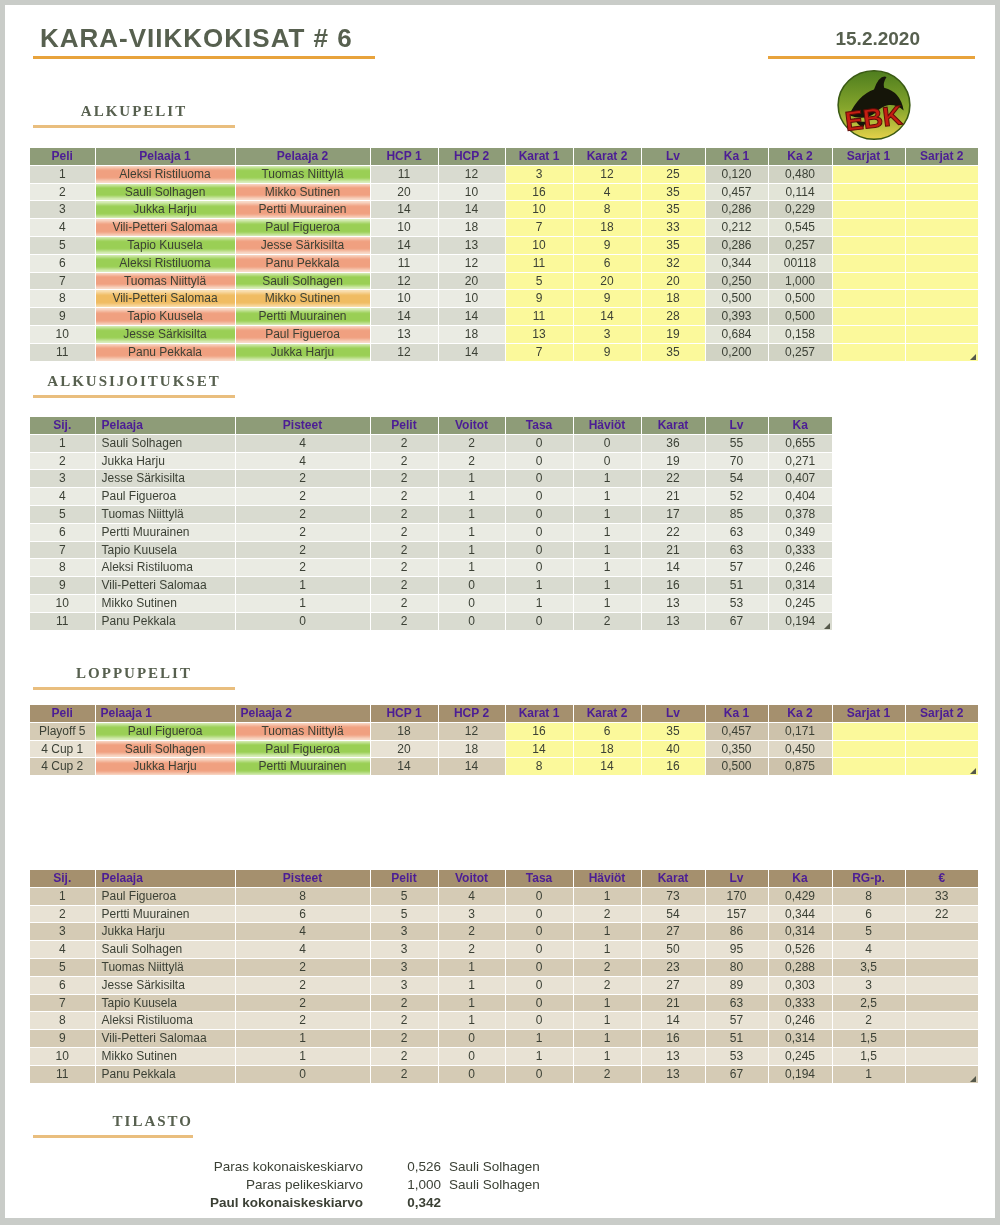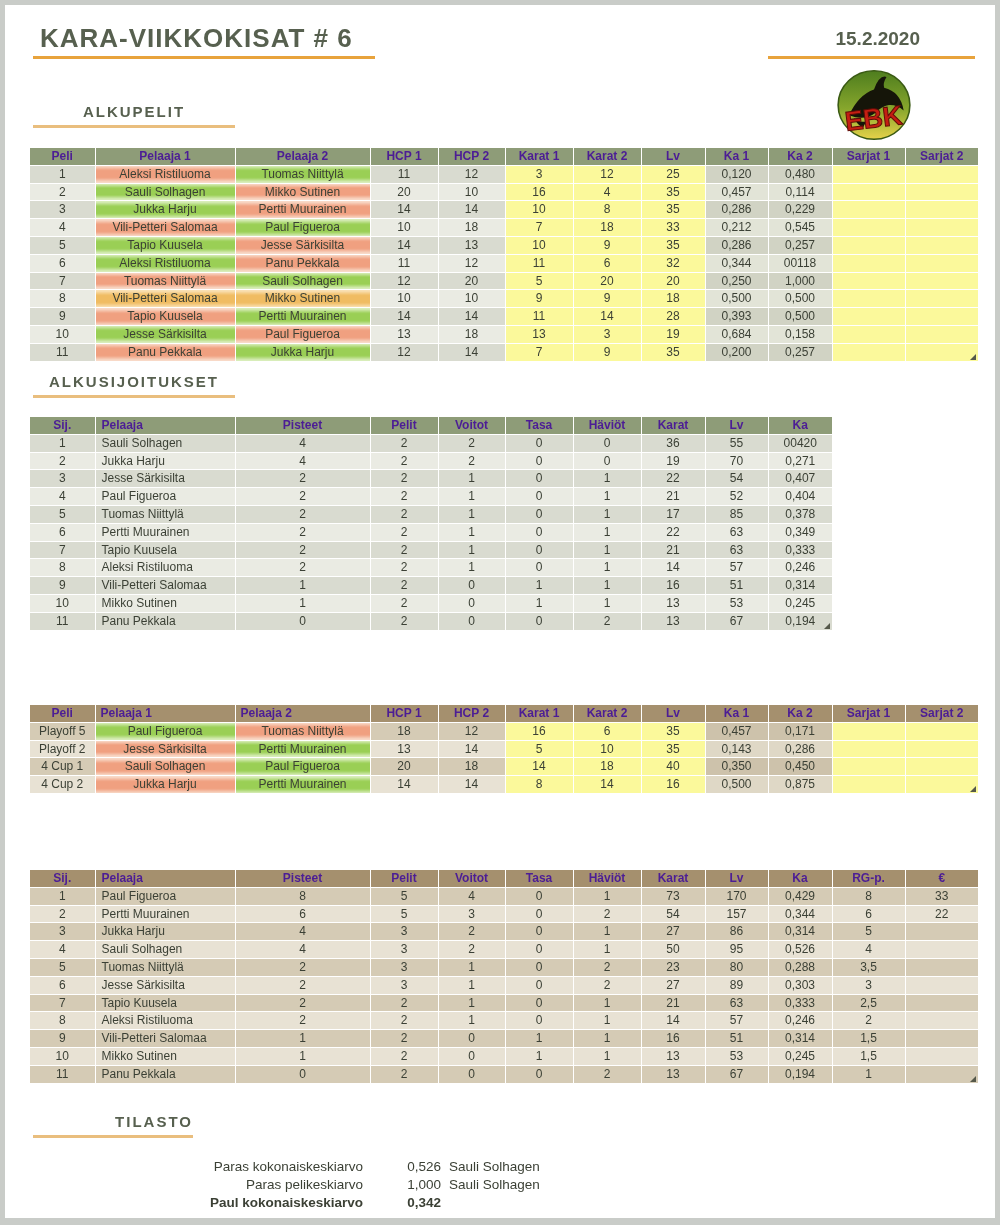--- a/index.html
+++ b/index.html
@@ -24,21 +24,21 @@
   .title{position:absolute;left:35px;top:18px;font-size:26px;font-weight:bold;
     letter-spacing:1px;color:var(--heading-text);}
   .title-rule{position:absolute;left:28px;top:51px;width:342px;height:3px;background:var(--accent);}
   .date{position:absolute;left:763px;top:23px;width:152px;text-align:right;
     font-size:19px;font-weight:bold;color:var(--heading-text);}
   .date-rule{position:absolute;left:763px;top:51px;width:207px;height:3px;background:var(--accent);}
   .logo{position:absolute;left:830px;top:63px;width:78px;height:74px;}
   
   .sec-heading{position:absolute;left:28px;width:202px;text-align:center;
     color:var(--heading-text);font-size:15px;font-weight:bold;letter-spacing:2px;
-    padding-bottom:5px;border-bottom:3px solid var(--underline-tan);}
+    padding-bottom:5px;border-bottom:3px solid var(--underline-tan);font-family:Liberation Serif, serif;}
   
   .twrap{position:absolute;}
   .grid{border-collapse:collapse;table-layout:fixed;font-size:12px;color:#3B4035;}
   .grid th,.grid td{height:16.8px;line-height:16.8px;padding:0 2px;
     border-right:1px solid #FFF;border-bottom:1px solid #FFF;
     white-space:nowrap;overflow:hidden;text-align:center;}
   .grid th{font-weight:bold;color:#4c1d95;}
   .grid th:last-child,.grid td:last-child{border-right:none;}
   .theme-olive th{background:var(--header-olive);}
   .theme-brown th{background:var(--header-brown);}
@@ -318,21 +318,21 @@
           <tr>
             <td>1</td>
             <td class="pleft">Sauli Solhagen</td>
             <td>4</td>
             <td>2</td>
             <td>2</td>
             <td>0</td>
             <td>0</td>
             <td>36</td>
             <td>55</td>
-            <td>00420</td>
+            <td>0,655</td>
           </tr>
           <tr>
             <td>2</td>
             <td class="pleft">Jukka Harju</td>
             <td>4</td>
             <td>2</td>
             <td>2</td>
             <td>0</td>
             <td>0</td>
             <td>19</td>
@@ -445,20 +445,21 @@
             <td>2</td>
             <td>13</td>
             <td>67</td>
             <td>0,194</td>
           </tr>
         </tbody>
       </table>
     <span class="corner"></span>
   </div>
 
+  <div class="sec-heading" style="top:660px;">LOPPUPELIT</div>
   <div class="twrap" style="left:25px;top:700px;width:948px;">
     <table class="grid theme-brown">
         <colgroup>
           <col style="width: 65px;">
           <col style="width: 140px;">
           <col style="width: 135px;">
           <col style="width: 68px;">
           <col style="width: 67px;">
           <col style="width: 68px;">
           <col style="width: 68px;">
@@ -489,34 +490,20 @@
             <td>Playoff 5</td>
             <td class="pname hl-win">Paul Figueroa</td>
             <td class="pname hl-lose">Tuomas Niittylä</td>
             <td>18</td>
             <td>12</td>
             <td class="yl">16</td>
             <td class="yl">6</td>
             <td class="yl">35</td>
             <td class="ka">0,457</td>
             <td class="ka">0,171</td>
-            <td class="yl"></td>
-            <td class="yl"></td>
-          </tr>
-          <tr>
-            <td>Playoff 2</td>
-            <td class="pname hl-lose">Jesse Särkisilta</td>
-            <td class="pname hl-win">Pertti Muurainen</td>
-            <td>13</td>
-            <td>14</td>
-            <td class="yl">5</td>
-            <td class="yl">10</td>
-            <td class="yl">35</td>
-            <td class="ka">0,143</td>
-            <td class="ka">0,286</td>
             <td class="yl"></td>
             <td class="yl"></td>
           </tr>
           <tr>
             <td>4 Cup 1</td>
             <td class="pname hl-lose">Sauli Solhagen</td>
             <td class="pname hl-win">Paul Figueroa</td>
             <td>20</td>
             <td>18</td>
             <td class="yl">14</td>

